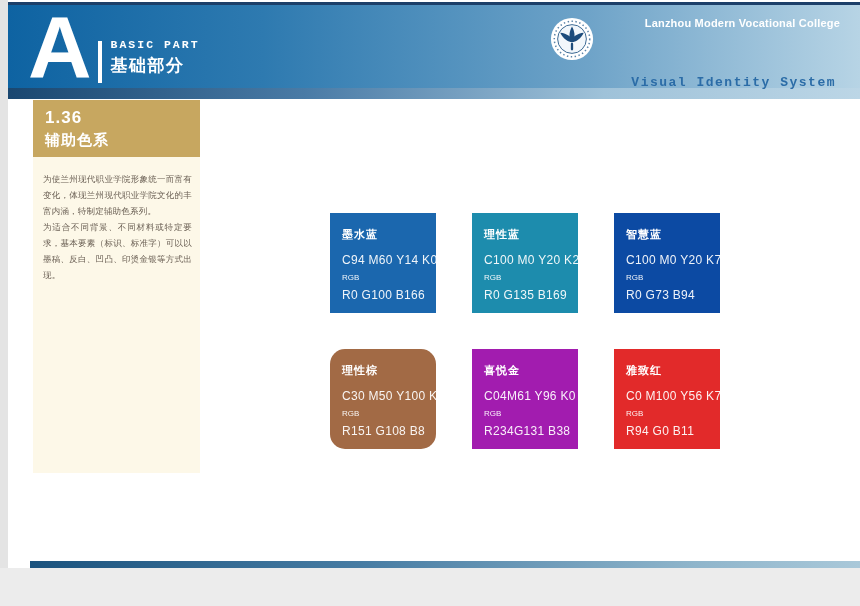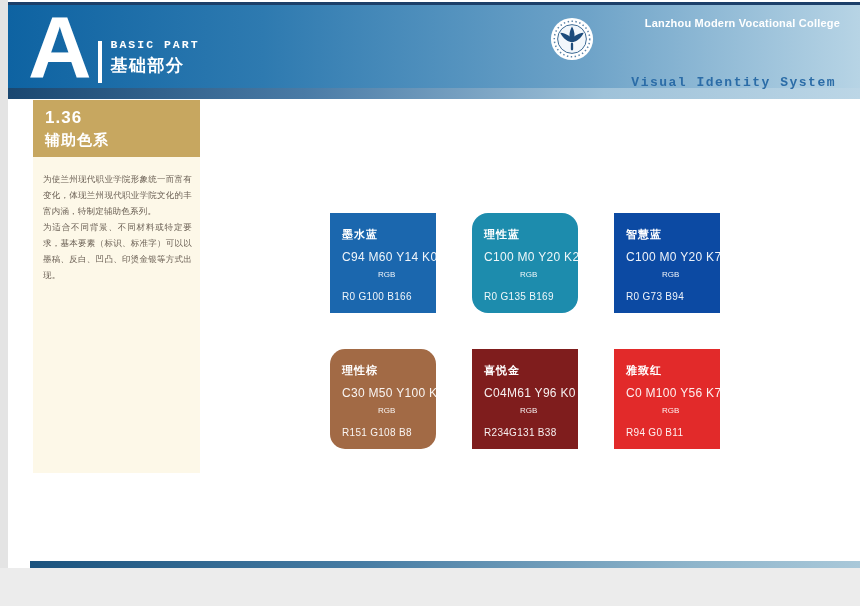--- a/index.html
+++ b/index.html
@@ -44,22 +44,22 @@
   .cream-panel p{margin:0;}
 
   
   .swatch-grid{position:absolute;left:330px;top:213px;display:grid;
                grid-template-columns:106px 106px 106px;grid-auto-rows:100px;column-gap:10px;row-gap:9px;gap:36px;}
   .swatch{color:#fff;display:flex;flex-direction:column;justify-content:space-between;
           box-sizing:border-box;padding:14px 8px 11px 12px;}
   .sw-name{font-size:11px;font-weight:bold;letter-spacing:1px;}
   .sw-specs{color:rgba(255,255,255,0.93);}
   .sw-cmyk{font-size:12px;letter-spacing:0.3px;white-space:nowrap;}
-  .sw-rgb-label{font-size:8px;margin-top:6px;margin-left:36px;}
-  .sw-rgb{font-size:10px;margin-top:12px;letter-spacing:0.3px;white-space:nowrap;}
+  .sw-rgb-label{font-size:8px;margin-top:6px;}
+  .sw-rgb{font-size:12px;margin-top:6px;letter-spacing:0.3px;white-space:nowrap;}
 
   
   .bottom-bar{position:absolute;left:30px;top:561px;width:830px;height:7px;
               background:linear-gradient(90deg,var(--bar-left,#1b537e) 0%,#477ca3 40%,#8fb5cb 80%,var(--bar-right,#a9c8d9) 100%);}
   .bottom-gray{position:absolute;left:0;top:568px;width:860px;height:38px;background:var(--page-gray2,#ececec);}
 </style>
 </head>
 <body>
 
 <div class="page">
@@ -111,21 +111,21 @@
 
     <div class="swatch" style="background: rgb(27, 103, 174);">
       <div class="sw-name">墨水蓝</div>
       <div class="sw-specs">
         <div class="sw-cmyk">C94 M60 Y14 K0</div>
         <div class="sw-rgb-label">RGB</div>
         <div class="sw-rgb">R0 G100 B166</div>
       </div>
     </div>
 
-    <div class="swatch" style="background: rgb(29, 140, 173); border-radius: 16px;">
+    <div class="swatch" style="background: rgb(29, 140, 173);">
       <div class="sw-name">理性蓝</div>
       <div class="sw-specs">
         <div class="sw-cmyk">C100 M0 Y20 K25</div>
         <div class="sw-rgb-label">RGB</div>
         <div class="sw-rgb">R0 G135 B169</div>
       </div>
     </div>
 
     <div class="swatch" style="background: rgb(12, 74, 163);">
       <div class="sw-name">智慧蓝</div>
@@ -138,21 +138,21 @@
 
     <div class="swatch" style="background: rgb(162, 106, 69); border-radius: 15px;">
       <div class="sw-name">理性棕</div>
       <div class="sw-specs">
         <div class="sw-cmyk">C30 M50 Y100 K30</div>
         <div class="sw-rgb-label">RGB</div>
         <div class="sw-rgb">R151 G108 B8</div>
       </div>
     </div>
 
-    <div class="swatch" style="background: #7f1d1d;">
+    <div class="swatch" style="background: #a21caf;">
       <div class="sw-name">喜悦金</div>
       <div class="sw-specs">
         <div class="sw-cmyk">C04M61 Y96 K0</div>
         <div class="sw-rgb-label">RGB</div>
         <div class="sw-rgb">R234G131 B38</div>
       </div>
     </div>
 
     <div class="swatch" style="background: rgb(226, 42, 42);">
       <div class="sw-name">雅致红</div>

